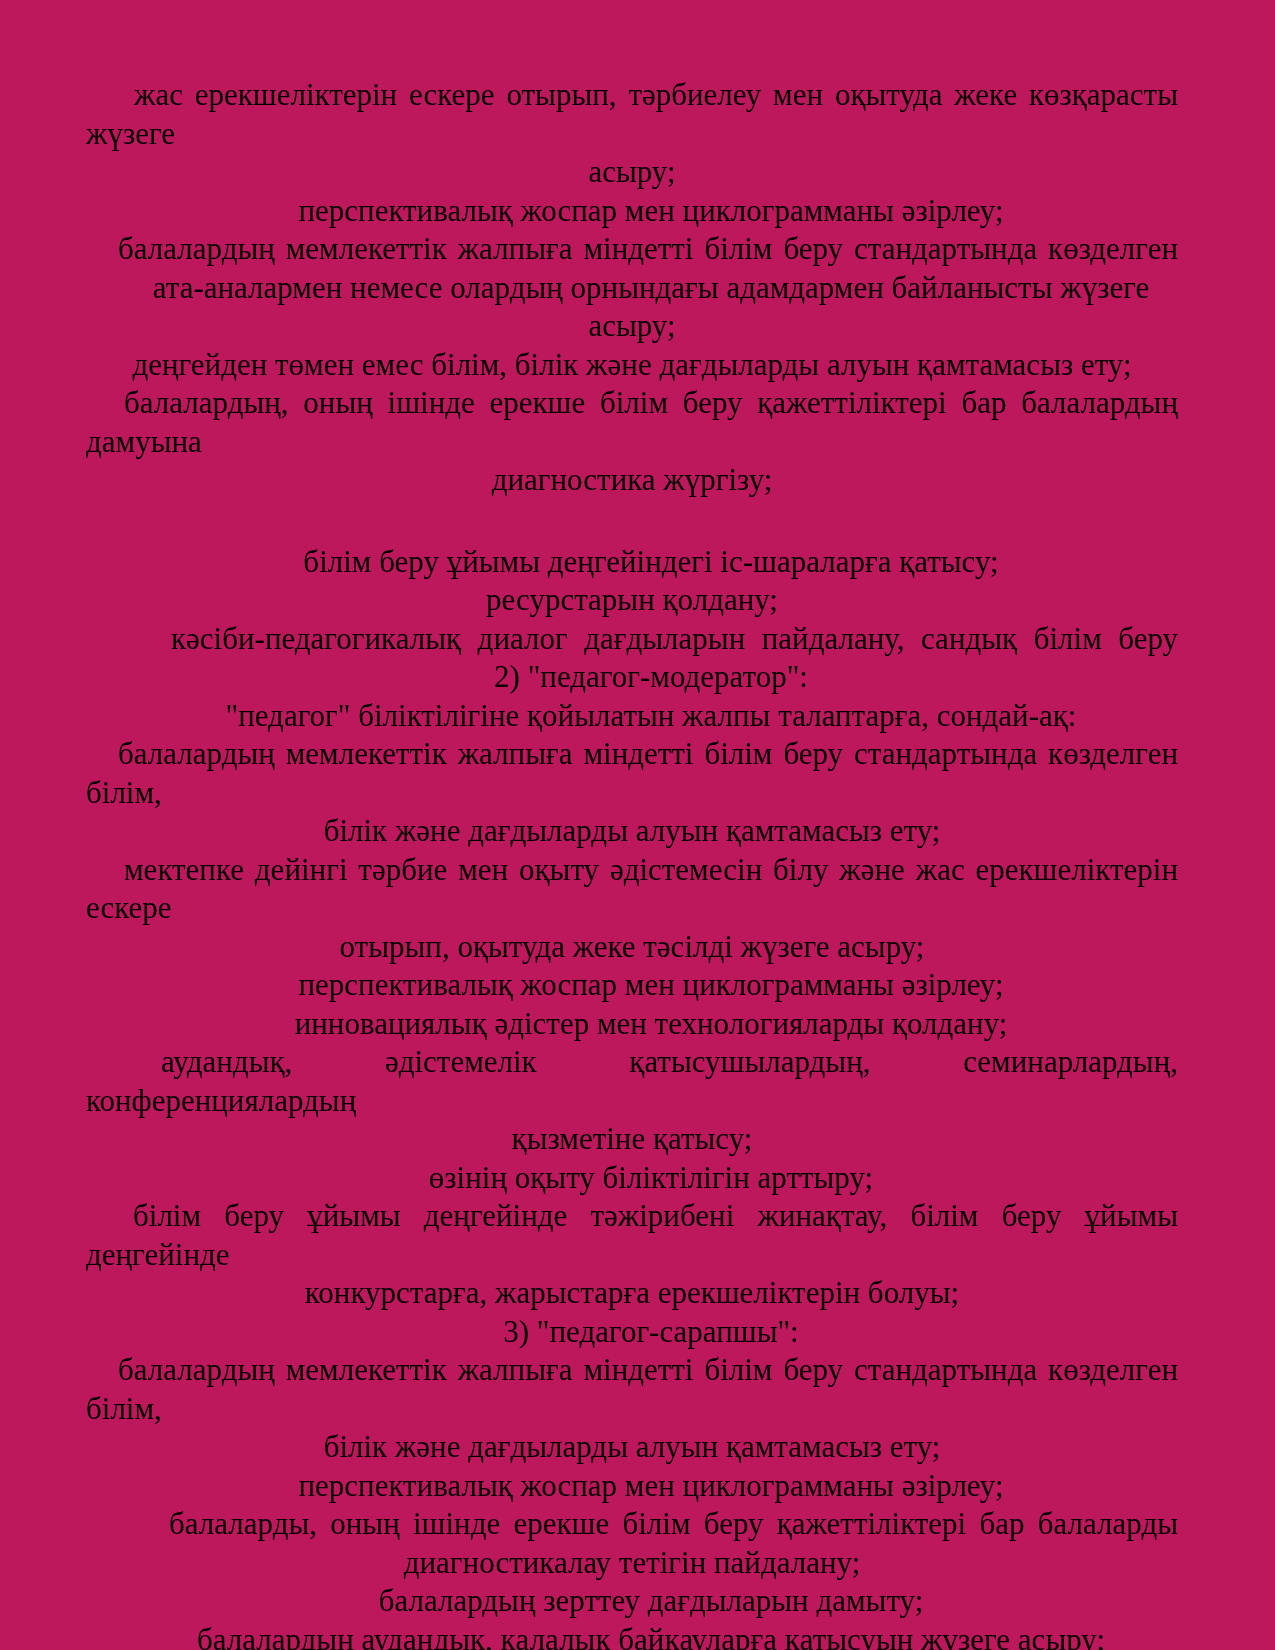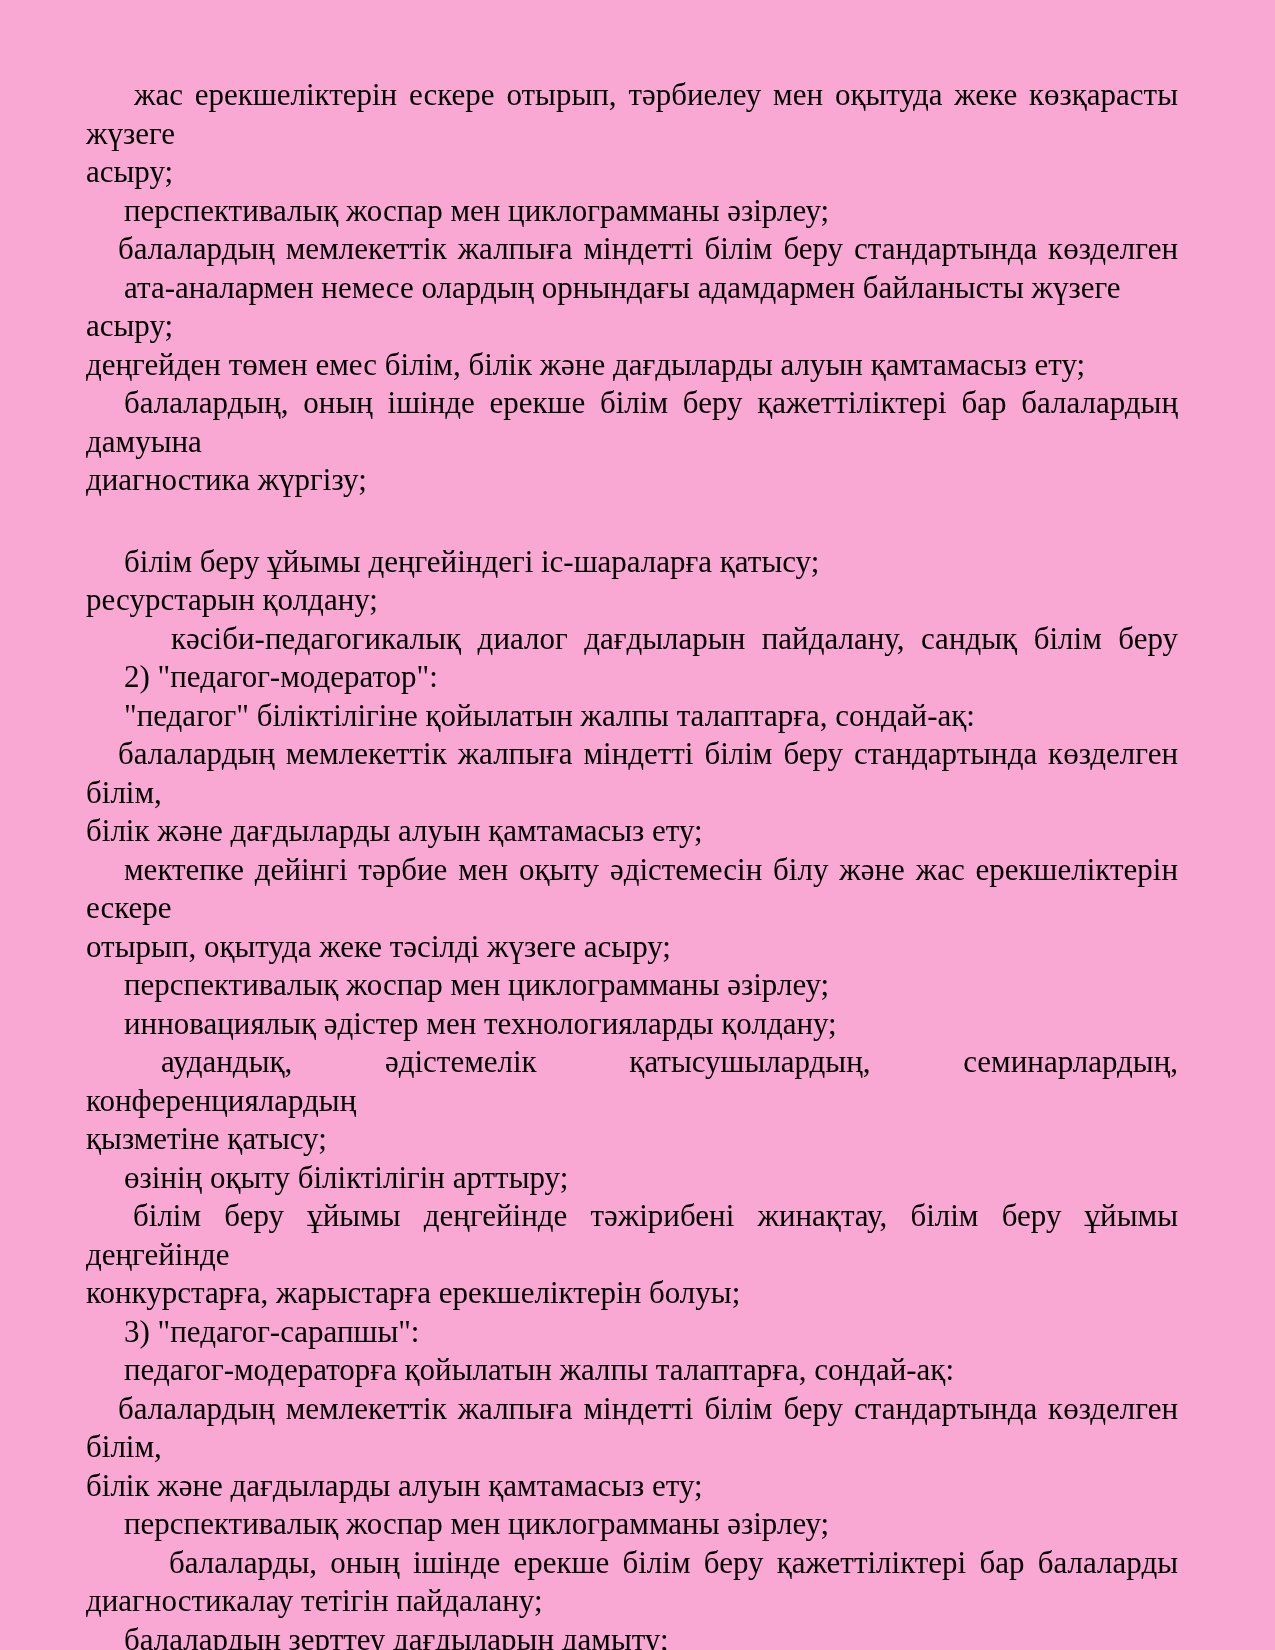--- a/index.html
+++ b/index.html
@@ -19,32 +19,32 @@
     left: 86px;
     top: 76px;
     width: 1092px;
     font-family: "Liberation Serif", "DejaVu Serif", serif;
     font-size: 31px;
     line-height: 38.5px;
     color: #000000;
     font-weight: 400;
   }
   .line {
-    text-align: left;
+    text-align: center;
     white-space: normal;
   }
   .line.justify {
     text-align: justify;
     text-align-last: justify;
   }
 </style>
 </head>
 <body>
 
-<div class="page" style="background: #f9a8d4; text-decoration: underline;">
+<div class="page" style="background: #be185d; text-decoration: underline;">
   <div class="textblock" id="textblock" style="color: rgb(0, 0, 0);">
       <div class="line justify" style="text-indent: 48px;">жас ерекшеліктерін ескере отырып, тәрбиелеу мен оқытуда жеке көзқарасты жүзеге</div>
       <div class="line" style="text-indent: 0px;">асыру;</div>
       <div class="line" style="text-indent: 38px;">перспективалық жоспар мен циклограмманы әзірлеу;</div>
       <div class="line justify" style="text-indent: 32px;">балалардың мемлекеттік жалпыға міндетті білім беру стандартында көзделген</div>
       <div class="line" style="text-indent: 38px;">ата-аналармен немесе олардың орнындағы адамдармен байланысты жүзеге асыру;</div>
       <div class="line" style="text-indent: 0px;">деңгейден төмен емес білім, білік және дағдыларды алуын қамтамасыз ету;</div>
       <div class="line justify" style="text-indent: 38px;">балалардың, оның ішінде ерекше білім беру қажеттіліктері бар балалардың дамуына</div>
       <div class="line" style="text-indent: 0px;">диагностика жүргізу;</div>
       <div class="line" style="text-indent: 38px; margin-top: 43px;">білім беру ұйымы деңгейіндегі іс-шараларға қатысу;</div>
@@ -57,21 +57,20 @@
       <div class="line justify" style="text-indent: 38px;">мектепке дейінгі тәрбие мен оқыту әдістемесін білу және жас ерекшеліктерін ескере</div>
       <div class="line" style="text-indent: 0px;">отырып, оқытуда жеке тәсілді жүзеге асыру;</div>
       <div class="line" style="text-indent: 38px;">перспективалық жоспар мен циклограмманы әзірлеу;</div>
       <div class="line" style="text-indent: 38px;">инновациялық әдістер мен технологияларды қолдану;</div>
       <div class="line justify" style="text-indent: 75px;">аудандық, әдістемелік қатысушылардың, семинарлардың, конференциялардың</div>
       <div class="line" style="text-indent: 0px;">қызметіне қатысу;</div>
       <div class="line" style="text-indent: 38px;">өзінің оқыту біліктілігін арттыру;</div>
       <div class="line justify" style="text-indent: 47px;">білім беру ұйымы деңгейінде тәжірибені жинақтау, білім беру ұйымы деңгейінде</div>
       <div class="line" style="text-indent: 0px;">конкурстарға, жарыстарға ерекшеліктерін болуы;</div>
       <div class="line" style="text-indent: 38px;">3) "педагог-сарапшы":</div>
-      <div class="line" style="text-indent: 38px;">педагог-модераторға қойылатын жалпы талаптарға, сондай-ақ:</div>
       <div class="line justify" style="text-indent: 32px;">балалардың мемлекеттік жалпыға міндетті білім беру стандартында көзделген білім,</div>
       <div class="line" style="text-indent: 0px;">білік және дағдыларды алуын қамтамасыз ету;</div>
       <div class="line" style="text-indent: 38px;">перспективалық жоспар мен циклограмманы әзірлеу;</div>
       <div class="line justify" style="text-indent: 83px;">балаларды, оның ішінде ерекше білім беру қажеттіліктері бар балаларды</div>
       <div class="line" style="text-indent: 0px;">диагностикалау тетігін пайдалану;</div>
       <div class="line" style="text-indent: 38px;">балалардың зерттеу дағдыларын дамыту;</div>
       <div class="line" style="text-indent: 38px;">балалардың аудандық, қалалық байқауларға қатысуын жүзеге асыру;</div>
     </div>
 </div>
 

